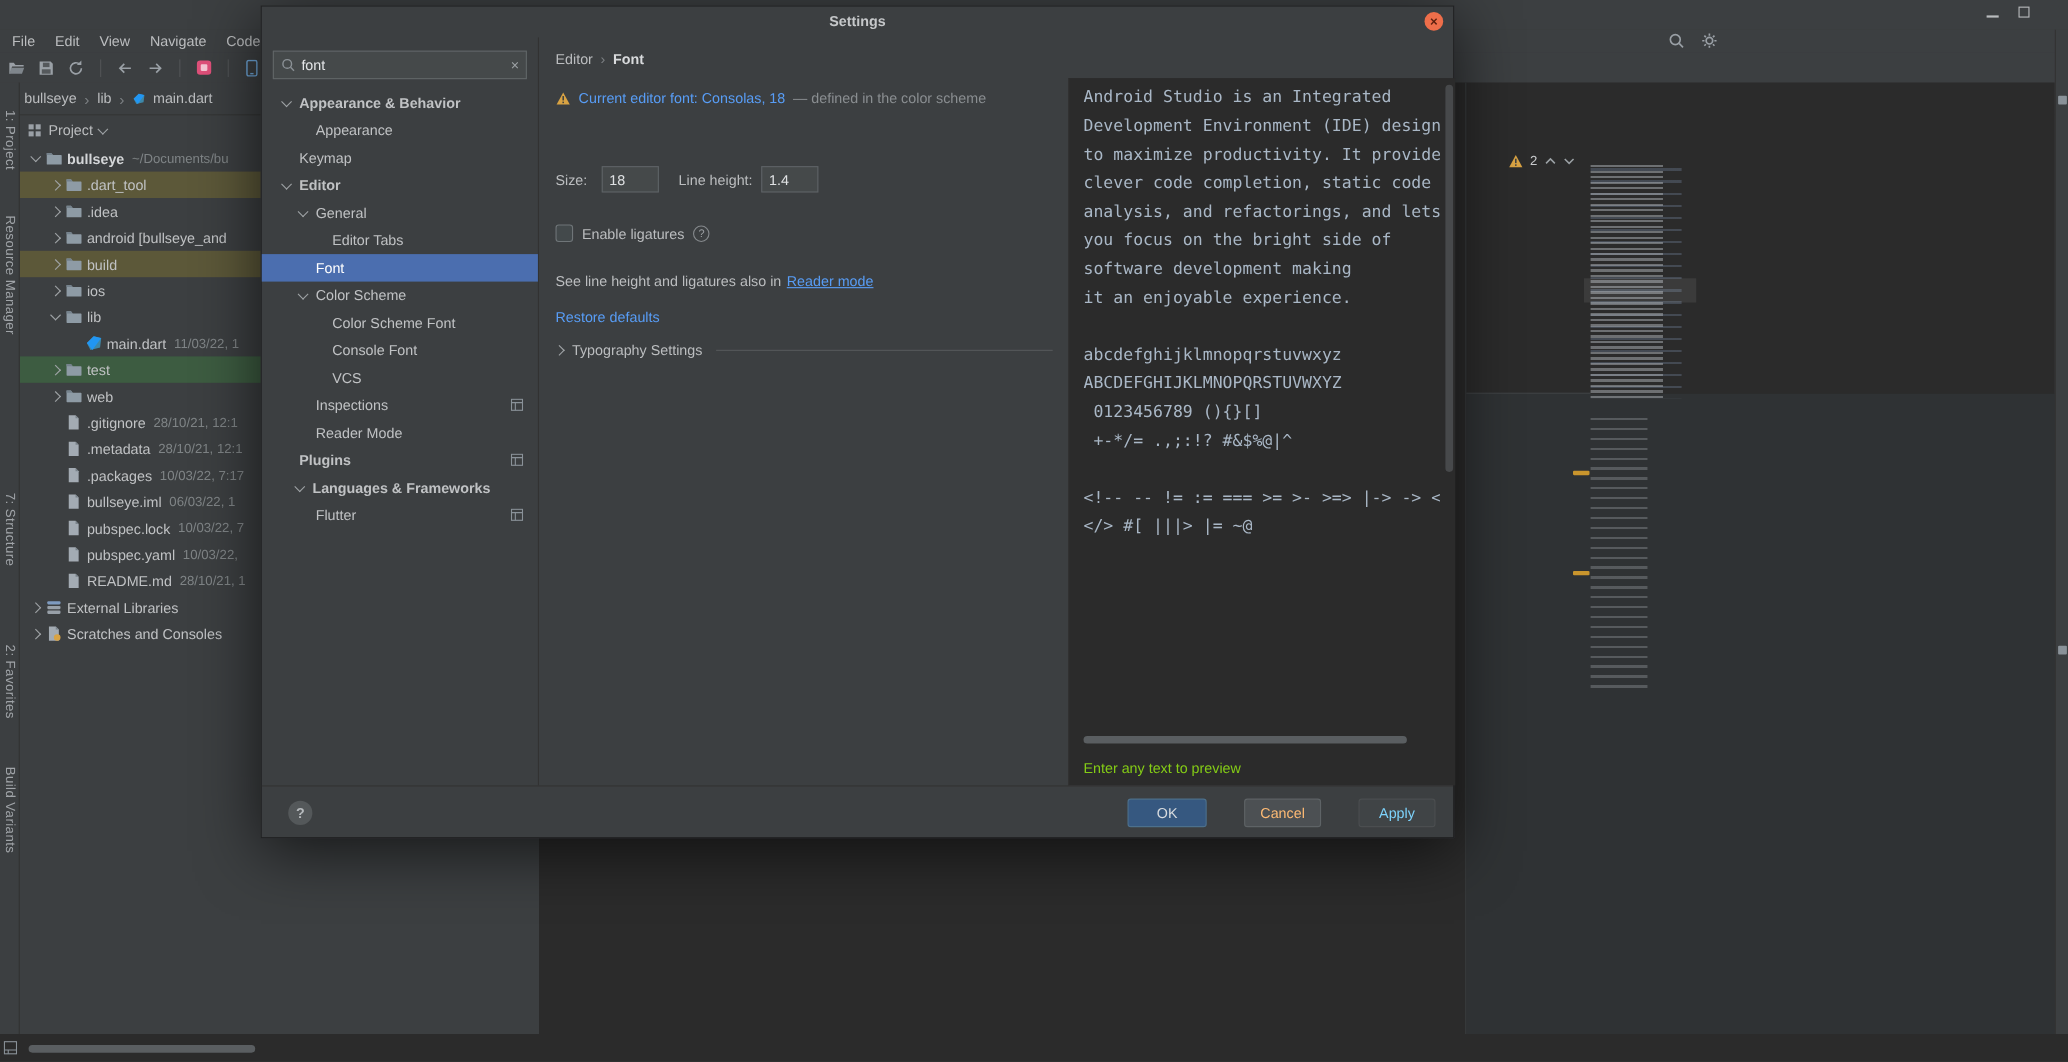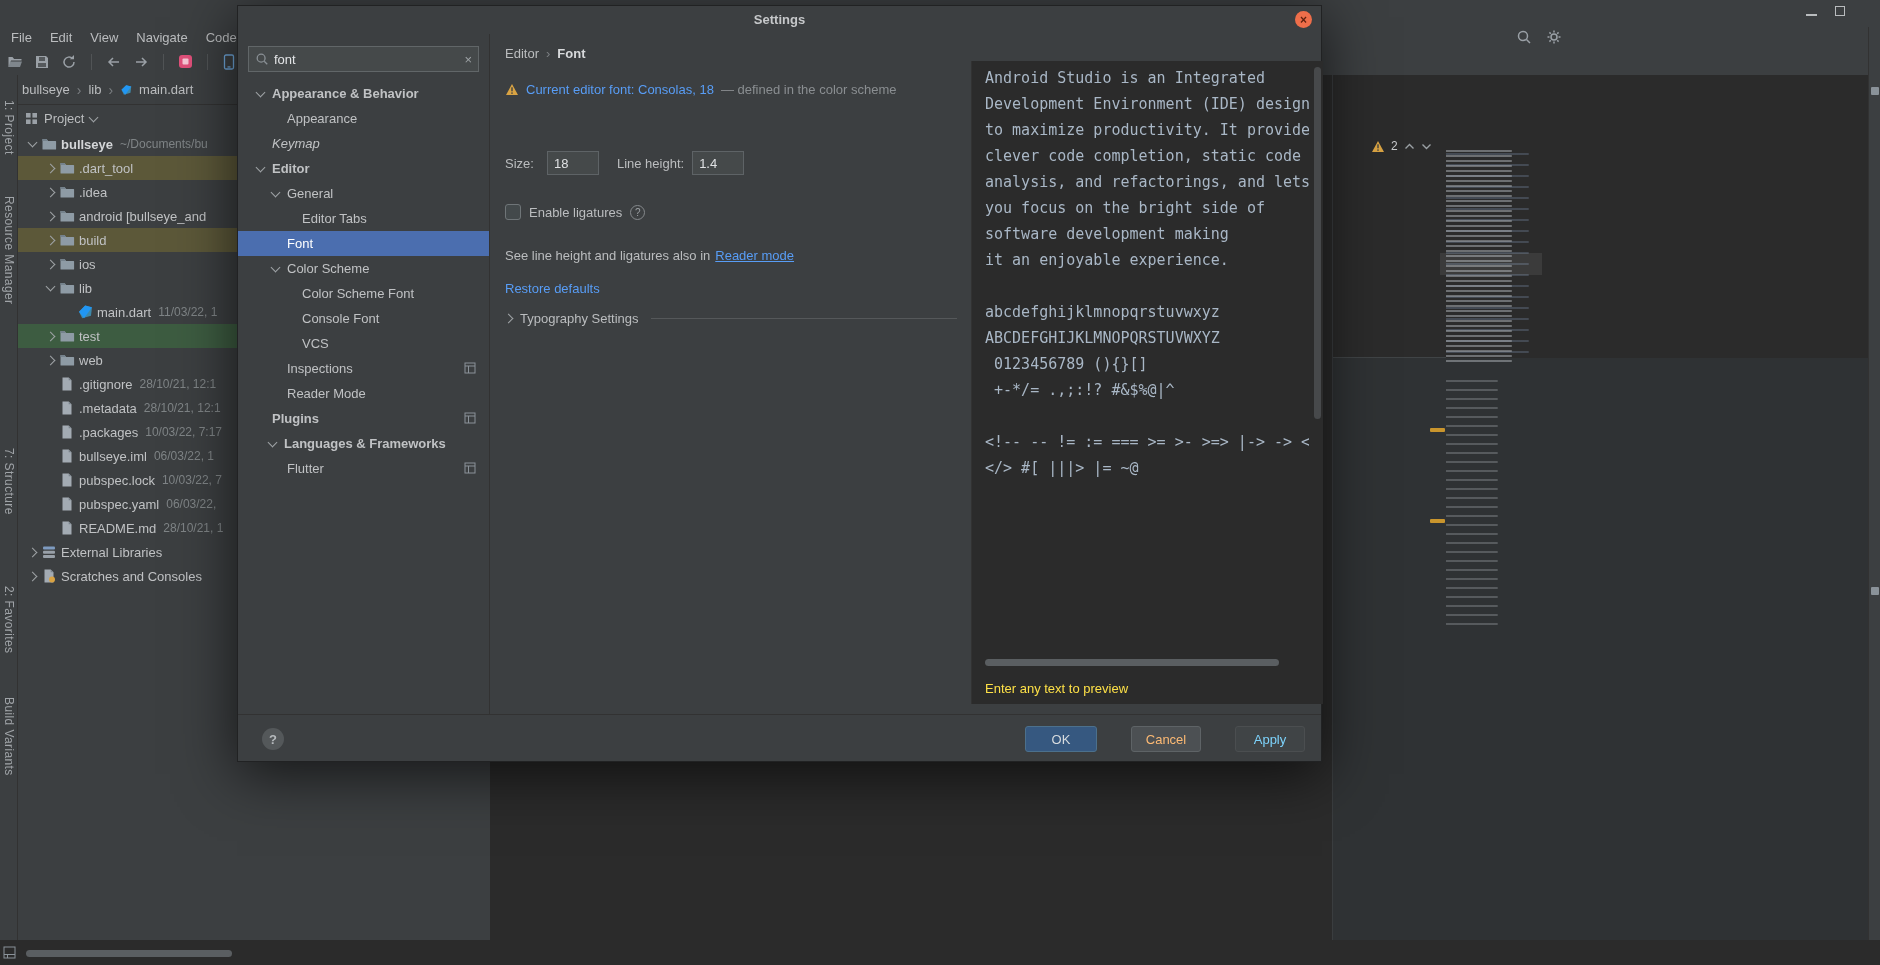--- a/index.html
+++ b/index.html
@@ -91,25 +91,25 @@
 .lh-field{width:52px;margin-left:8px}
 .ligrow{position:absolute;left:15px;top:170px;display:flex;align-items:center;gap:8px}
 .checkbox{width:16px;height:16px;background:#43494b;border:1px solid #6f7578;border-radius:3px}
 .help-small{width:15px;height:15px;border-radius:50%;border:1px solid #85898c;color:#9da1a4;font-size:10px;display:flex;align-items:center;justify-content:center}
 .readerrow{position:absolute;left:15px;top:214px;display:flex;gap:5px}
 .readerrow .link{text-decoration:underline}
 .restorerow{position:absolute;left:15px;top:247px}
 .typorow{position:absolute;left:15px;top:277px;width:452px;display:flex;align-items:center;gap:8px}
 .typorow .hr{flex:1;height:1px;background:#55585a;margin-left:4px}
 
-.dlg-preview{position:absolute;left:733px;top:55px;width:352px;height:643px;background:#2b2b2b;border-left:1px solid #323232}
+.dlg-preview{position:absolute;left:733px;top:65px;width:352px;height:643px;background:#2b2b2b;border-left:1px solid #323232}
 .pv-text{position:absolute;left:13px;top:4px;right:14px;overflow:hidden}
 .pline{font-family:"DejaVu Sans Mono",monospace;font-size:15px;line-height:26px;min-height:26px;white-space:pre;color:#a9b7c6}
 .pv-hscroll{position:absolute;left:13px;top:598px;width:294px;height:7px;background:#5a5e61;border-radius:4px}
-.pv-placeholder{position:absolute;left:13px;top:620px;color:#fde047}
+.pv-placeholder{position:absolute;left:13px;top:620px;color:#84cc16}
 .pv-vscroll{position:absolute;right:2px;top:6px;width:7px;height:352px;background:#47494b;border-radius:4px}
 
 .dlg-footer{position:absolute;left:0;top:708px;width:1083px;height:48px;border-top:1px solid #323232}
 .help-circ{position:absolute;left:24px;top:13px;width:22px;height:22px;border-radius:50%;background:#54585a;color:#b6babd;display:flex;align-items:center;justify-content:center;font-weight:bold}
 .btns{position:absolute;right:16px;top:11px;display:flex;gap:34px}
 .btn{width:70px;height:26px;background:#4c5053;border:1px solid #5e6366;color:#fdba74;font-family:inherit;font-size:13px;border-radius:3px}
 .btn.primary{width:72px;background:#365880;border-color:#4c708c;color:#d7dbde}
 .btn.disabled{color:#7dd3fc;border-color:#4b4e50;background:#404446}
 </style>
 </head>
@@ -432,21 +432,21 @@
       </div>
       <div class="ptrow" style="padding-left: 24px;">
         <span class="chevslot"></span>
         <span class="ic">
           <svg width="16" height="16" viewBox="0 0 16 16">
             <path fill="#A3ABB3" d="M3.5 1.5h6.2l2.8 2.8v10.2h-9z"></path>
             <path fill="#79828A" d="M9.7 1.5l2.8 2.8H9.7z"></path>
           </svg>
         </span>
         <span class="ptlabel">pubspec.yaml</span>
-        <span class="ptdetail">06/03/22,</span>
+        <span class="ptdetail">10/03/22,</span>
       </div>
       <div class="ptrow" style="padding-left: 24px;">
         <span class="chevslot"></span>
         <span class="ic">
           <svg width="16" height="16" viewBox="0 0 16 16">
             <path fill="#A3ABB3" d="M3.5 1.5h6.2l2.8 2.8v10.2h-9z"></path>
             <path fill="#79828A" d="M9.7 1.5l2.8 2.8H9.7z"></path>
           </svg>
         </span>
         <span class="ptlabel">README.md</span>
@@ -529,21 +529,21 @@
         <div class="strow bold" style="padding-left: 14px;">
           <span class="chevslot">
             <span class="chev down"></span>
           </span>
           <span class="stlabel">Appearance &amp; Behavior</span>
         </div>
         <div class="strow" style="padding-left: 29px;">
           <span class="chevslot"></span>
           <span class="stlabel">Appearance</span>
         </div>
-        <div class="strow" style="padding-left: 14px; font-style: italic;">
+        <div class="strow" style="padding-left: 14px;">
           <span class="chevslot"></span>
           <span class="stlabel">Keymap</span>
         </div>
         <div class="strow bold" style="padding-left: 14px;">
           <span class="chevslot">
             <span class="chev down"></span>
           </span>
           <span class="stlabel">Editor</span>
         </div>
         <div class="strow" style="padding-left: 29px;">

